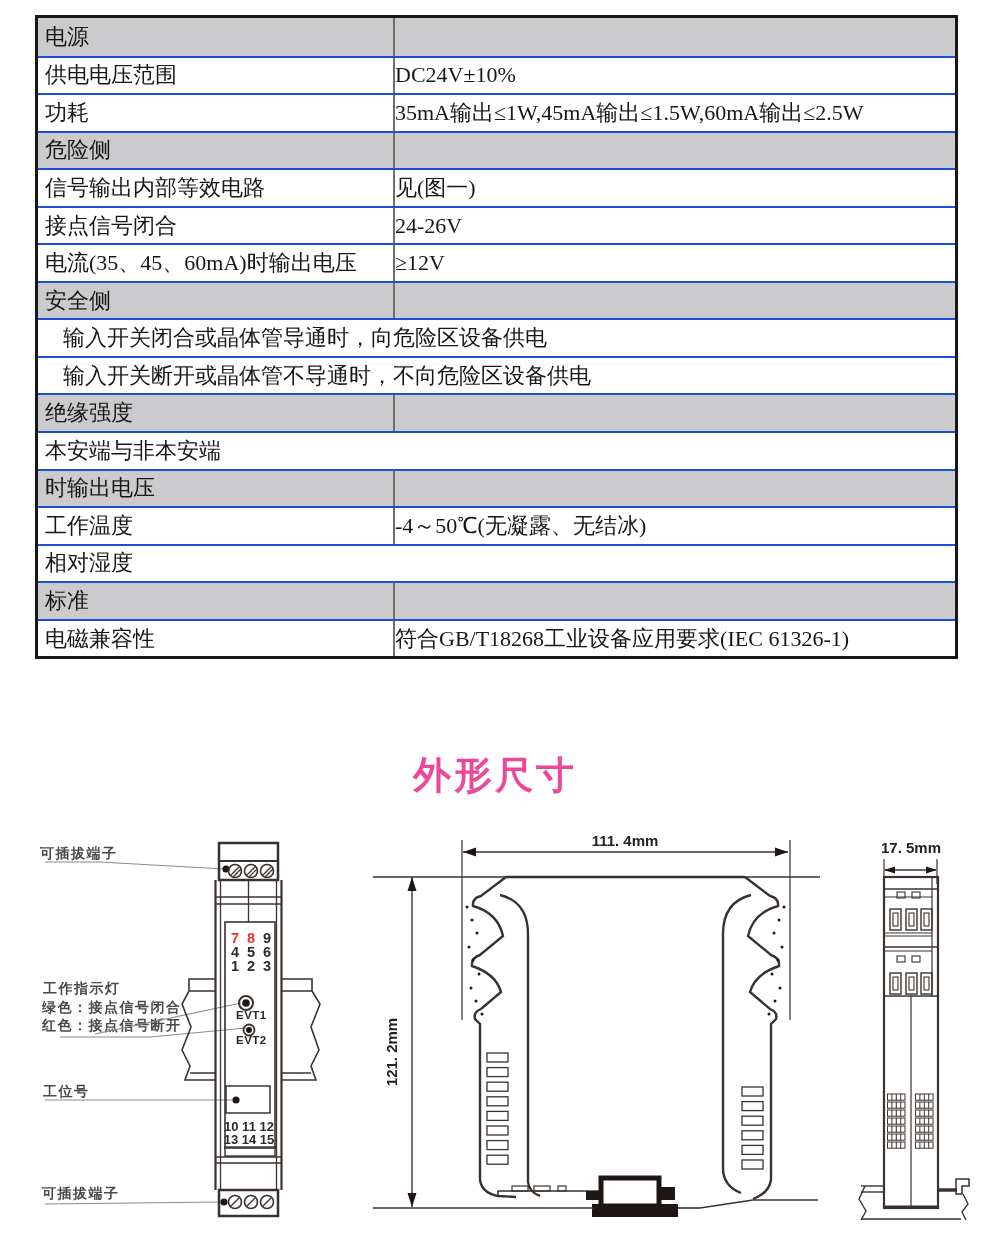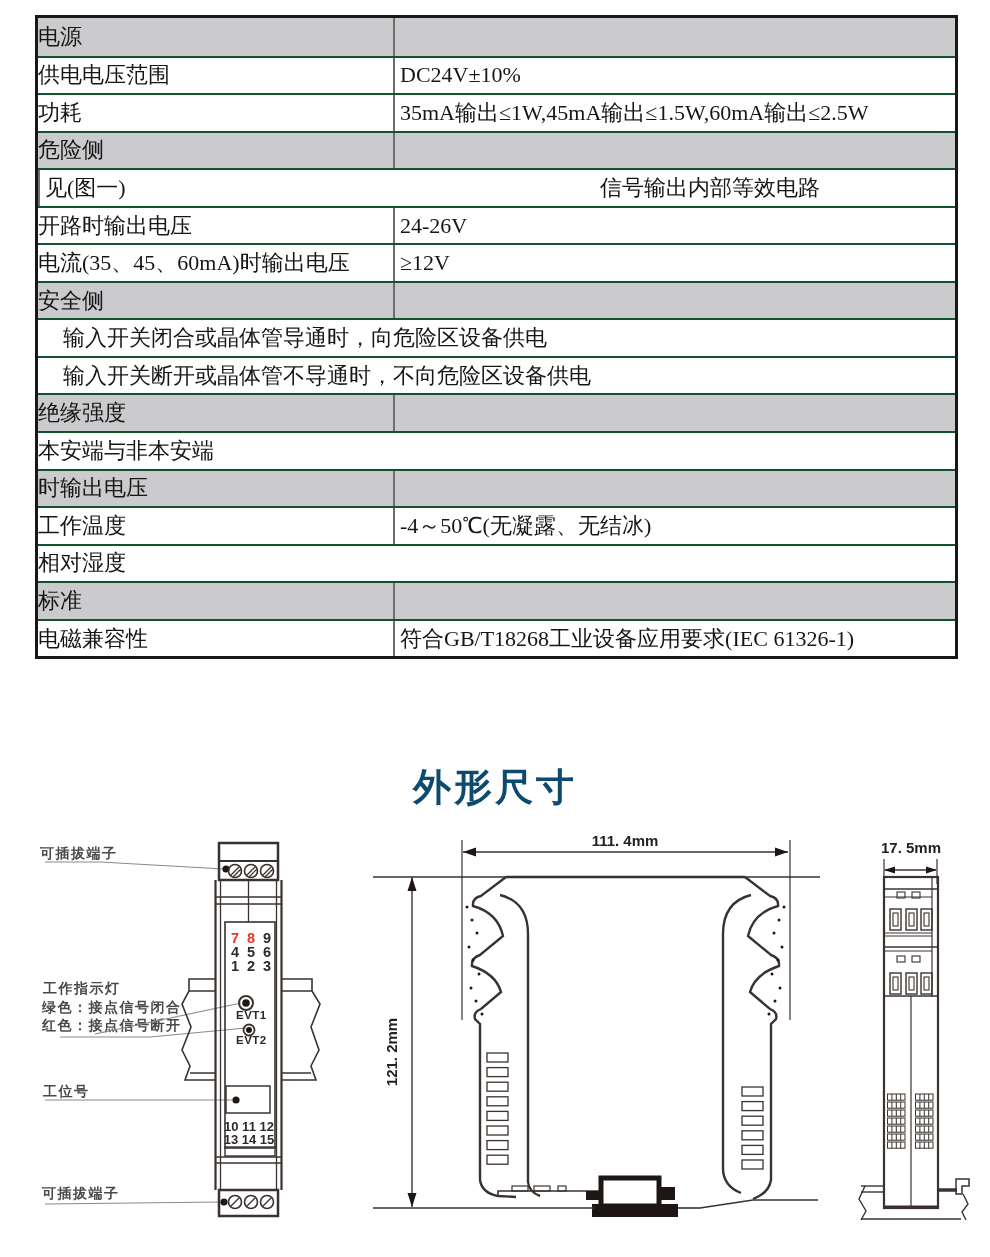--- a/index.html
+++ b/index.html
@@ -1,32 +1,32 @@
 <!DOCTYPE html>
 <html><head>
 <meta charset="utf-8">
 <style>
   html,body{margin:0;padding:0;background:#ffffff;}
   #page{position:relative;width:990px;height:1257px;background:#fff;overflow:hidden;
         font-family:"Liberation Serif",serif;color:#161616;}
   
   #spec-table{position:absolute;left:35px;top:15px;width:923px;border:3px solid #181818;
               box-sizing:border-box;background:#fff;}
-  .trow{display:flex;height:37.55px;border-top:2px solid #14532d;box-sizing:border-box;}
+  .trow{display:flex;height:37.55px;border-top:2px solid #1d4ed8;box-sizing:border-box;}
   .trow:first-child{border-top:none;}
   .trow.section{background:#cbcbce;}
   .cell{display:flex;align-items:center;font-size:22px;line-height:1;white-space:nowrap;
         box-sizing:border-box;overflow:hidden;}
-  .cell.key{width:355px;}
-  .cell.val{flex:1;border-left:2px solid #6e6e6e;padding-left:5px;}
+  .cell.key{width:355px;padding-left:7px;}
+  .cell.val{flex:1;border-left:2px solid #6e6e6e;}
   .cell.full{flex:1;padding-left:25px;}
   
   #outline-title{position:absolute;left:0;top:750px;width:990px;text-align:center;
                  font-family:"Liberation Sans",sans-serif;font-weight:bold;font-size:38px;
-                 letter-spacing:3px;color:#0c4a6e;margin-top:12px;}
+                 letter-spacing:3px;color:#ec4899;}
   
   #drawings{position:absolute;left:0;top:810px;}
   text{font-family:"Liberation Sans",sans-serif;}
   .lbl{font-size:14px;font-weight:bold;fill:#4a4a4a;letter-spacing:1.5px;}
   .dim{font-size:15px;font-weight:bold;fill:#222;}
   .num{font-size:14.5px;font-weight:bold;fill:#2b2b2b;}
   .numred{font-size:14.5px;font-weight:bold;fill:#e63429;}
   .led{font-size:11.5px;font-weight:bold;fill:#2b2b2b;letter-spacing:0.5px;}
   .ln{stroke:#3a322f;fill:none;}
   .thin{stroke:#8a8a8a;stroke-width:1.1;fill:none;}
@@ -48,25 +48,25 @@
       </div>
       <div class="trow kv">
         <div class="cell key">功耗</div>
         <div class="cell val">35mA输出≤1W,45mA输出≤1.5W,60mA输出≤2.5W</div>
       </div>
       <div class="trow section">
         <div class="cell key">危险侧</div>
         <div class="cell val"></div>
       </div>
       <div class="trow kv">
+        <div class="cell key">信号输出内部等效电路</div>
         <div class="cell val">见(图一)</div>
-        <div class="cell key">信号输出内部等效电路</div>
-      </div>
-      <div class="trow kv">
-        <div class="cell key">开路时输出电压</div>
+      </div>
+      <div class="trow kv">
+        <div class="cell key">接点信号闭合</div>
         <div class="cell val">24-26V</div>
       </div>
       <div class="trow kv">
         <div class="cell key">电流(35、45、60mA)时输出电压</div>
         <div class="cell val">≥12V</div>
       </div>
       <div class="trow section">
         <div class="cell key">安全侧</div>
         <div class="cell val"></div>
       </div>

